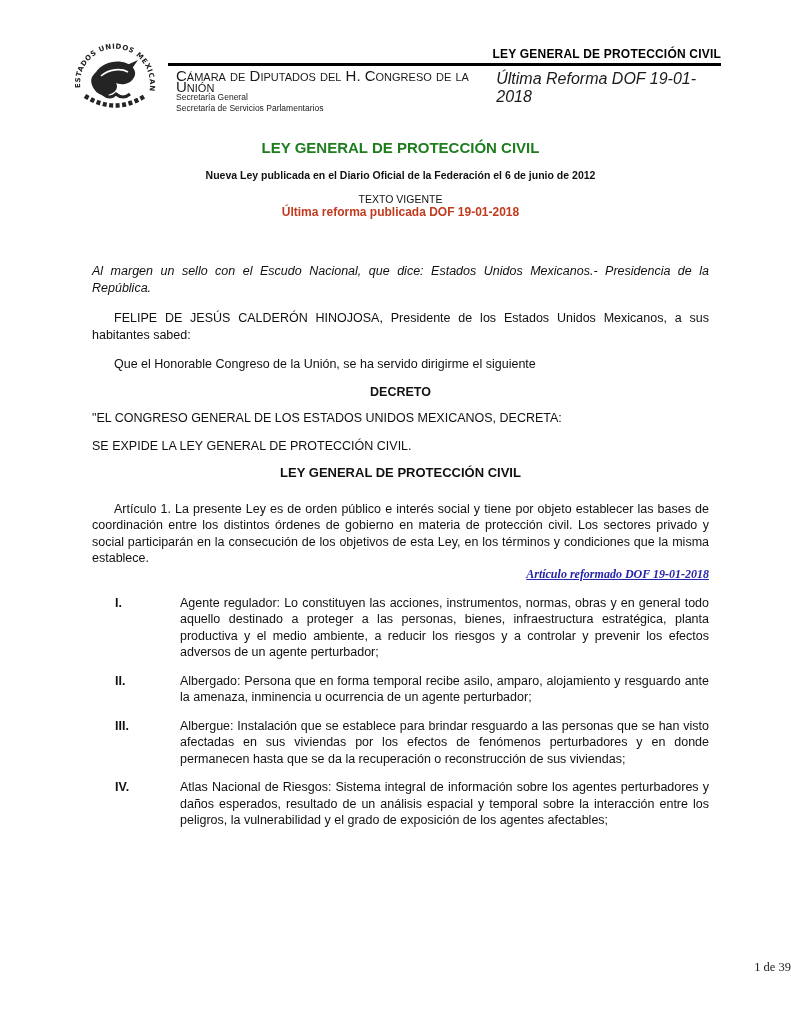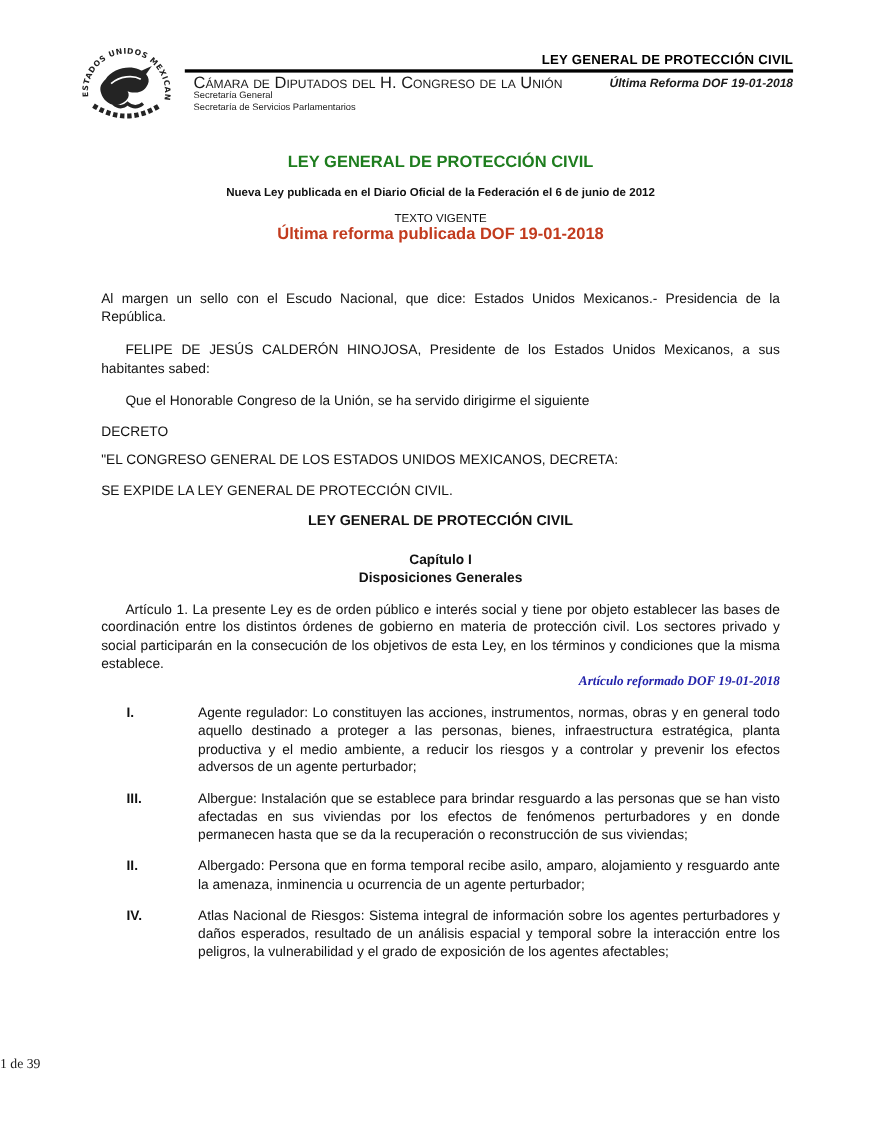--- a/index.html
+++ b/index.html
@@ -19,68 +19,68 @@
 
   .hdr { position: absolute; left: 168px; top: 47px; width: 553px; }
   .hdr-title {
     text-align: right; font-weight: bold; font-size: 12px;
     line-height: 14px; letter-spacing: .2px; color: #000;
   }
   .hdr-rule { border-top: 3px solid #000; margin-top: 2px; }
   .hdr-below { display: flex; justify-content: space-between; margin-top: 4px; }
   .chamber { font-size: 8.5px; line-height: 11px; color: #1a1a1a; padding-left: 8px; }
   .chamber .l1 { font-weight: normal; font-variant: small-caps; font-size: 15px; }
-  .hdr-reform { font-style: italic; font-size: 11px; color: #1a1a1a; font-weight: bold; }
+  .hdr-reform { font-style: italic; font-size: 16px; color: #1a1a1a; }
 
   
   .content {
     position: absolute; left: 92px; top: 0; width: 617px;
     font-size: 12.5px; line-height: 16.5px;
     padding-top: 140px;
   }
   .bold { font-weight: normal; }
   .just { text-align: justify; }
   .indent { text-indent: 22px; }
 
   .main-title {
     color: #1e7d1e; font-weight: bold; font-size: 15px;
     line-height: 16px; text-align: center; margin: 0 0 13px 0;
   }
   .pub-note { font-weight: bold; font-size: 10.5px; line-height: 13px; text-align: center; margin: 0 0 11px 0; }
   .status-note { font-weight: normal; font-size: 10.5px; line-height: 13px; text-align: center; margin: 0; }
   .reform-red {
-    color: #c23b1e; font-weight: bold; font-size: 15px;
+    color: #c23b1e; font-weight: bold; font-size: 12px;
     line-height: 13px; text-align: center; margin: 0 0 44px 0;
   }
 
   .p { margin: 0 0 13px 0; }
-  .mb14 { margin-bottom: 14px; }
+  .mb14 { margin-bottom: 14px; font-style: italic; }
   .mb11 { margin-bottom: 11px; }
   .mb19 { margin-bottom: 19px; }
   .mb12 { margin-bottom: 12px; }
   .mb0  { margin-bottom: 0; }
 
-  .heading { font-weight: normal; margin: 0 0 10px 0; }
+  .heading { font-weight: bold; text-align: center; margin: 0 0 10px 0; }
   .law-title { font-weight: bold; text-align: center; font-size: 13px; margin: 0 0 19px 0; }
   .chapter { font-weight: bold; text-align: center; margin: 0 0 12px 0; }
 
   .reform-note {
     font-family: "Liberation Serif", "DejaVu Serif", serif;
     font-style: italic; font-weight: bold; font-size: 12px; line-height: 14px;
-    color: #2323ab; text-align: right; margin: 0 0 14px 0;
+    color: #2323ab; text-align: right; margin: 0 0 14px 0; text-decoration: underline;
   }
 
   .def-item { display: flex; margin: 0 0 12px 0; }
   .def-num { flex: none; width: 65px; margin-left: 23px; font-weight: bold; }
   .def-text { flex: 1; text-align: justify; }
 
   
   .footer {
     position: absolute; left: 0; top: 960px; width: 791px;
-    text-align: left;
+    text-align: right;
     font-family: "Liberation Serif", "DejaVu Serif", serif;
     font-size: 12.5px; color: #1a1a1a;
   }
 </style>
 </head>
 <body>
 
 <div class="page">
 
   <div class="seal">
@@ -134,43 +134,39 @@
 
     <div class="heading">DECRETO</div>
 
     <p class="p mb11"><span>"EL CONGRESO GENERAL DE LOS ESTADOS UNIDOS MEXICANOS, DECRETA:</span></p>
 
     <p class="p bold mb11"><span>SE EXPIDE LA LEY GENERAL DE PROTECCIÓN CIVIL.</span></p>
 
 
     <div class="law-title">LEY GENERAL DE PROTECCIÓN CIVIL</div>
 
-    <div class="chapter">
-      <div>Capítulo I</div>
-      <div>Disposiciones Generales</div>
-    </div>
 
     <p class="p just indent mb0"><span class="bold">Artículo 1.</span><span> La presente Ley es de orden público e interés social y tiene por objeto establecer las bases de coordinación entre los distintos órdenes de gobierno en materia de protección civil. Los sectores privado y social participarán en la consecución de los objetivos de esta Ley, en los términos y condiciones que la misma establece.</span></p>
 
     <div class="reform-note">Artículo reformado DOF 19-01-2018</div>
 
 
     <div class="def-item">
       <div class="def-num">I.</div>
       <div class="def-text">Agente regulador: Lo constituyen las acciones, instrumentos, normas, obras y en general todo aquello destinado a proteger a las personas, bienes, infraestructura estratégica, planta productiva y el medio ambiente, a reducir los riesgos y a controlar y prevenir los efectos adversos de un agente perturbador;</div>
     </div>
 
     <div class="def-item">
-      <div class="def-num">III.</div>
-      <div class="def-text">Albergue: Instalación que se establece para brindar resguardo a las personas que se han visto afectadas en sus viviendas por los efectos de fenómenos perturbadores y en donde permanecen hasta que se da la recuperación o reconstrucción de sus viviendas;</div>
+      <div class="def-num">II.</div>
+      <div class="def-text">Albergado: Persona que en forma temporal recibe asilo, amparo, alojamiento y resguardo ante la amenaza, inminencia u ocurrencia de un agente perturbador;</div>
     </div>
 
     <div class="def-item">
-      <div class="def-num">II.</div>
-      <div class="def-text">Albergado: Persona que en forma temporal recibe asilo, amparo, alojamiento y resguardo ante la amenaza, inminencia u ocurrencia de un agente perturbador;</div>
+      <div class="def-num">III.</div>
+      <div class="def-text">Albergue: Instalación que se establece para brindar resguardo a las personas que se han visto afectadas en sus viviendas por los efectos de fenómenos perturbadores y en donde permanecen hasta que se da la recuperación o reconstrucción de sus viviendas;</div>
     </div>
 
     <div class="def-item">
       <div class="def-num">IV.</div>
       <div class="def-text">Atlas Nacional de Riesgos: Sistema integral de información sobre los agentes perturbadores y daños esperados, resultado de un análisis espacial y temporal sobre la interacción entre los peligros, la vulnerabilidad y el grado de exposición de los agentes afectables;</div>
     </div>
 
   </div>
 
   <div class="footer">1 de 39</div>

